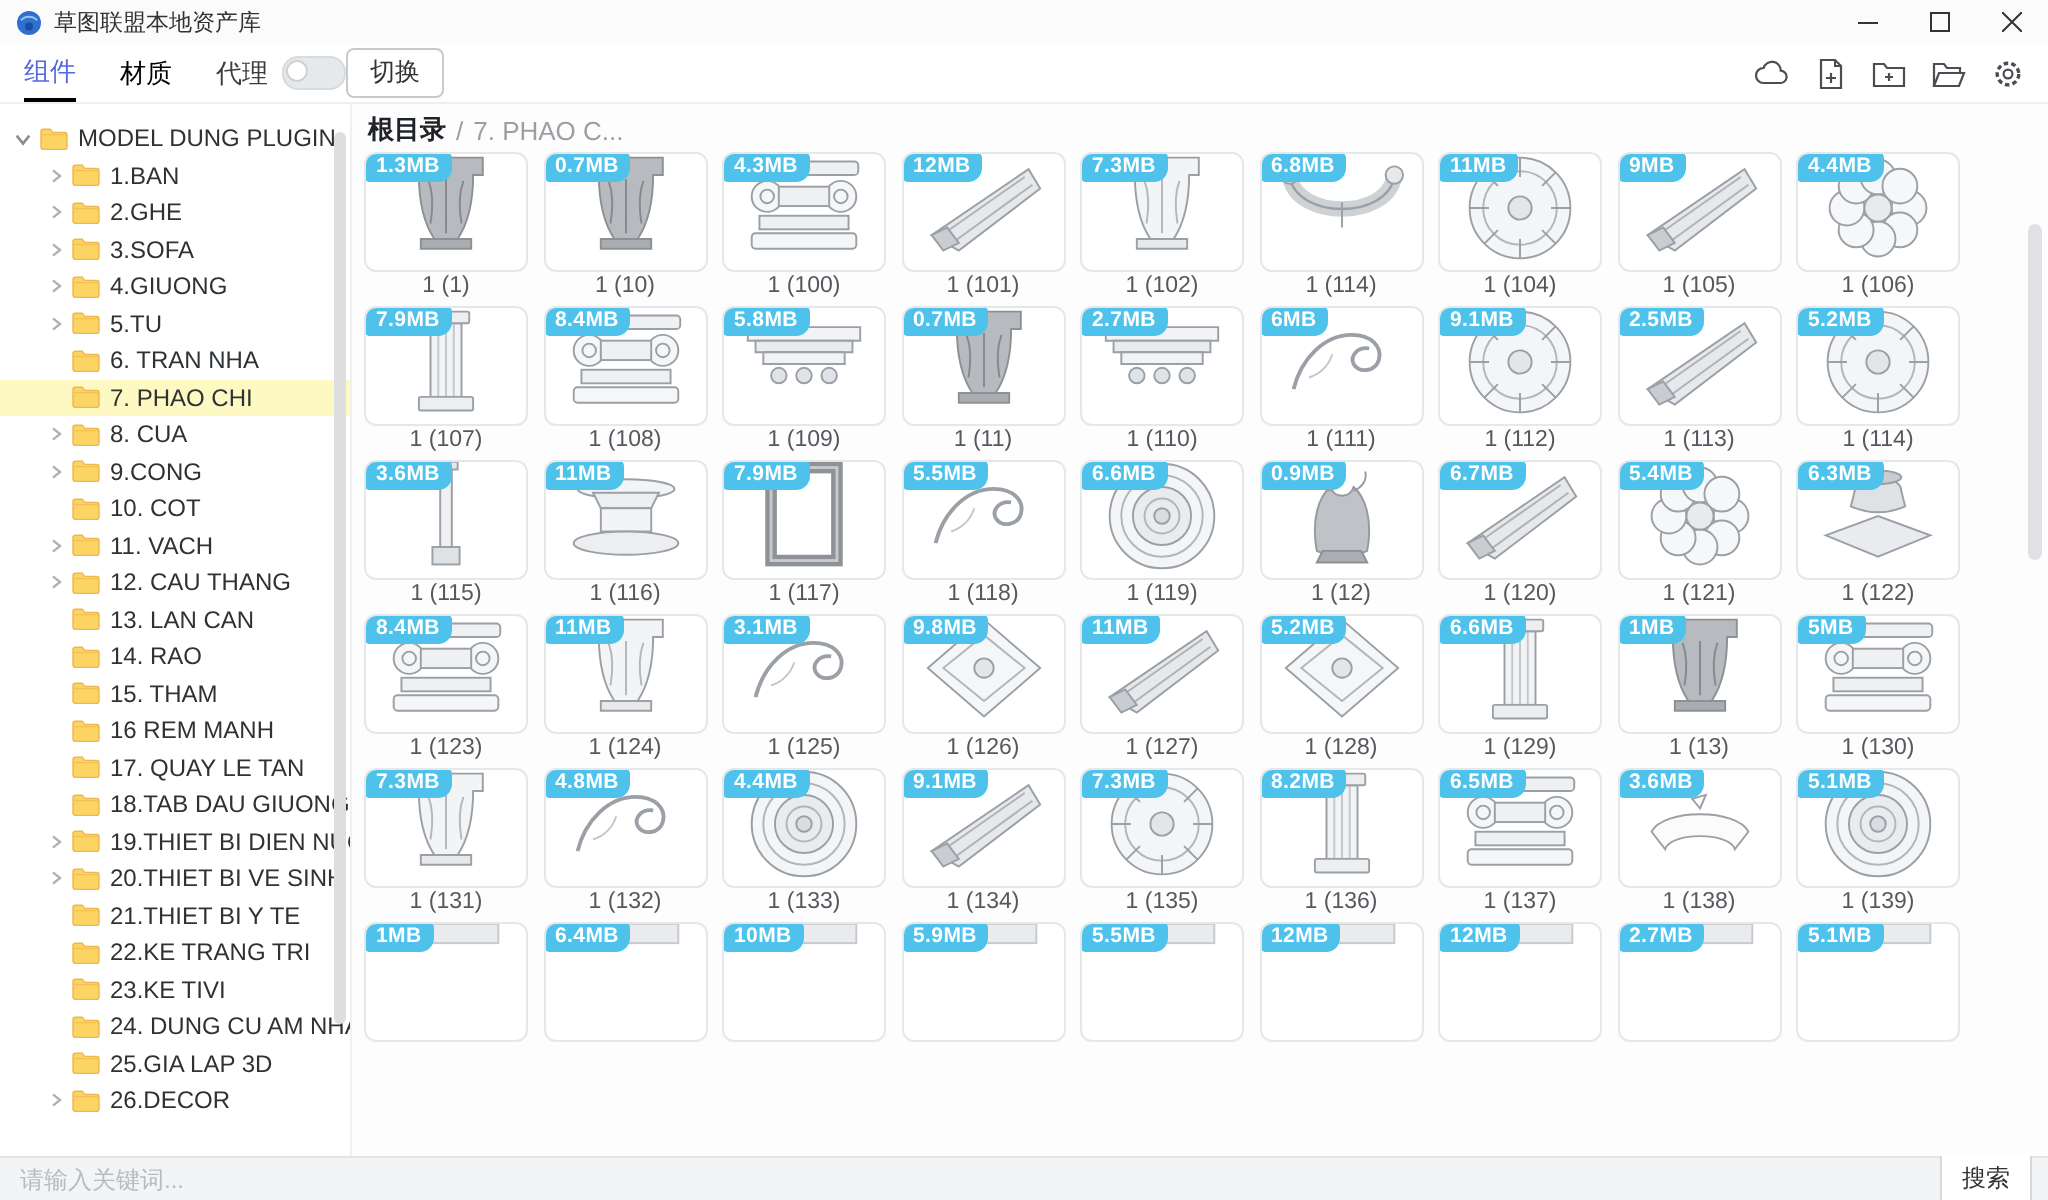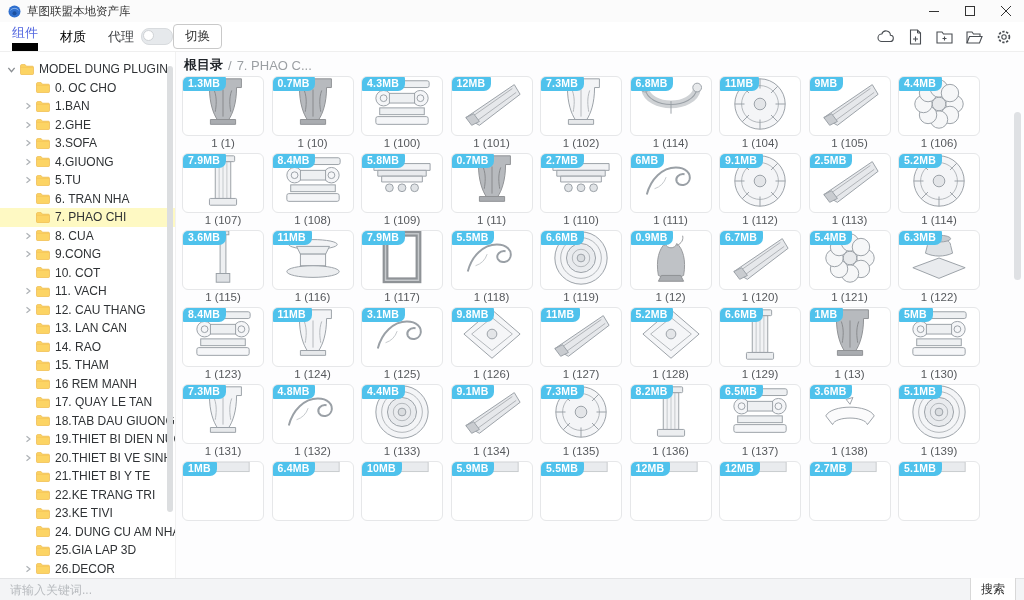--- a/index.html
+++ b/index.html
@@ -6,21 +6,21 @@
   body{width:1024px;height:600px;overflow:hidden;background:#fff;
        font-family:"Liberation Sans","DejaVu Sans",sans-serif;-webkit-font-smoothing:antialiased;}
   
   .titlebar{height:22px;display:flex;align-items:center;background:#fbfbfb;padding-left:8px;gap:6px;}
   .app-title{font-size:11.5px;color:#333;}
   .win-controls{margin-left:auto;display:flex;height:100%;}
   .win-btn{width:36px;height:100%;display:flex;align-items:center;justify-content:center;}
   
   .tabbar{height:30px;display:flex;align-items:center;background:#fff;border-bottom:1px solid #efefef;padding:0 12px;box-sizing:border-box;}
   .tab{font-size:13px;height:100%;display:flex;align-items:center;margin-right:22px;box-sizing:border-box;}
-  .tab.active{color:#5468e0;border-bottom:8px solid #000000;}
+  .tab.active{color:#5468e0;border-bottom:2px solid #000000;}
   .tab.inactive{color:#000000;}
   .proxy-wrap{display:flex;align-items:center;gap:7px;font-size:13px;color:#3a3d40;}
   .toggle{width:30px;height:15px;border-radius:8px;background:#e6e9ec;border:1px solid #d8dbde;position:relative;}
   .knob{position:absolute;left:1px;top:1px;width:11px;height:11px;border-radius:50%;background:#fff;border:1px solid #cfd2d5;box-sizing:border-box;}
   .switch-btn{font-size:12.5px;color:#333;background:#fff;border:1px solid #c9c9c9;border-radius:4px;padding:3px 11px;}
   .top-icons{margin-left:auto;display:flex;gap:13px;align-items:center;}
   .top-icon{display:flex;align-items:center;}
   
   .body-row{display:flex;height:526px;}
   .sidebar{width:176px;position:relative;background:#fff;border-right:1px solid #f1f1f1;padding-top:8px;box-sizing:border-box;overflow:hidden;flex:0 0 176px;}
@@ -133,30 +133,20 @@
           </span>
           <span class="folder">
             <svg width="14" height="11" viewBox="0 0 14 11">
               <path d="M.5 1.8C.5 1.1 1 .6 1.7.6h3.4l1.3 1.6h6c.6 0 1.1.5 1.1 1.2v6.1c0 .7-.5 1.2-1.1 1.2H1.6c-.6 0-1.1-.5-1.1-1.2z" fill="#fcd464" stroke="#edb74d" stroke-width=".7"></path>
               <path d="M.5 3.3h13" stroke="#f3c254" stroke-width=".7"></path>
             </svg>
           </span>
           <span class="tree-label">MODEL DUNG PLUGIN</span>
         </div>
         <div class="tree-item lv1">
-          <span class="chev"></span>
-          <span class="folder">
-            <svg width="14" height="11" viewBox="0 0 14 11">
-              <path d="M.5 1.8C.5 1.1 1 .6 1.7.6h3.4l1.3 1.6h6c.6 0 1.1.5 1.1 1.2v6.1c0 .7-.5 1.2-1.1 1.2H1.6c-.6 0-1.1-.5-1.1-1.2z" fill="#fcd464" stroke="#edb74d" stroke-width=".7"></path>
-              <path d="M.5 3.3h13" stroke="#f3c254" stroke-width=".7"></path>
-            </svg>
-          </span>
-          <span class="tree-label">0. OC CHO</span>
-        </div>
-        <div class="tree-item lv1">
           <span class="chev">
             <svg width="8" height="8" viewBox="0 0 8 8">
               <path d="M2.5 1.2L6 4 2.5 6.8" fill="none" stroke="#aeb2b6" stroke-width="1.2"></path>
             </svg>
           </span>
           <span class="folder">
             <svg width="14" height="11" viewBox="0 0 14 11">
               <path d="M.5 1.8C.5 1.1 1 .6 1.7.6h3.4l1.3 1.6h6c.6 0 1.1.5 1.1 1.2v6.1c0 .7-.5 1.2-1.1 1.2H1.6c-.6 0-1.1-.5-1.1-1.2z" fill="#fcd464" stroke="#edb74d" stroke-width=".7"></path>
               <path d="M.5 3.3h13" stroke="#f3c254" stroke-width=".7"></path>
             </svg>

